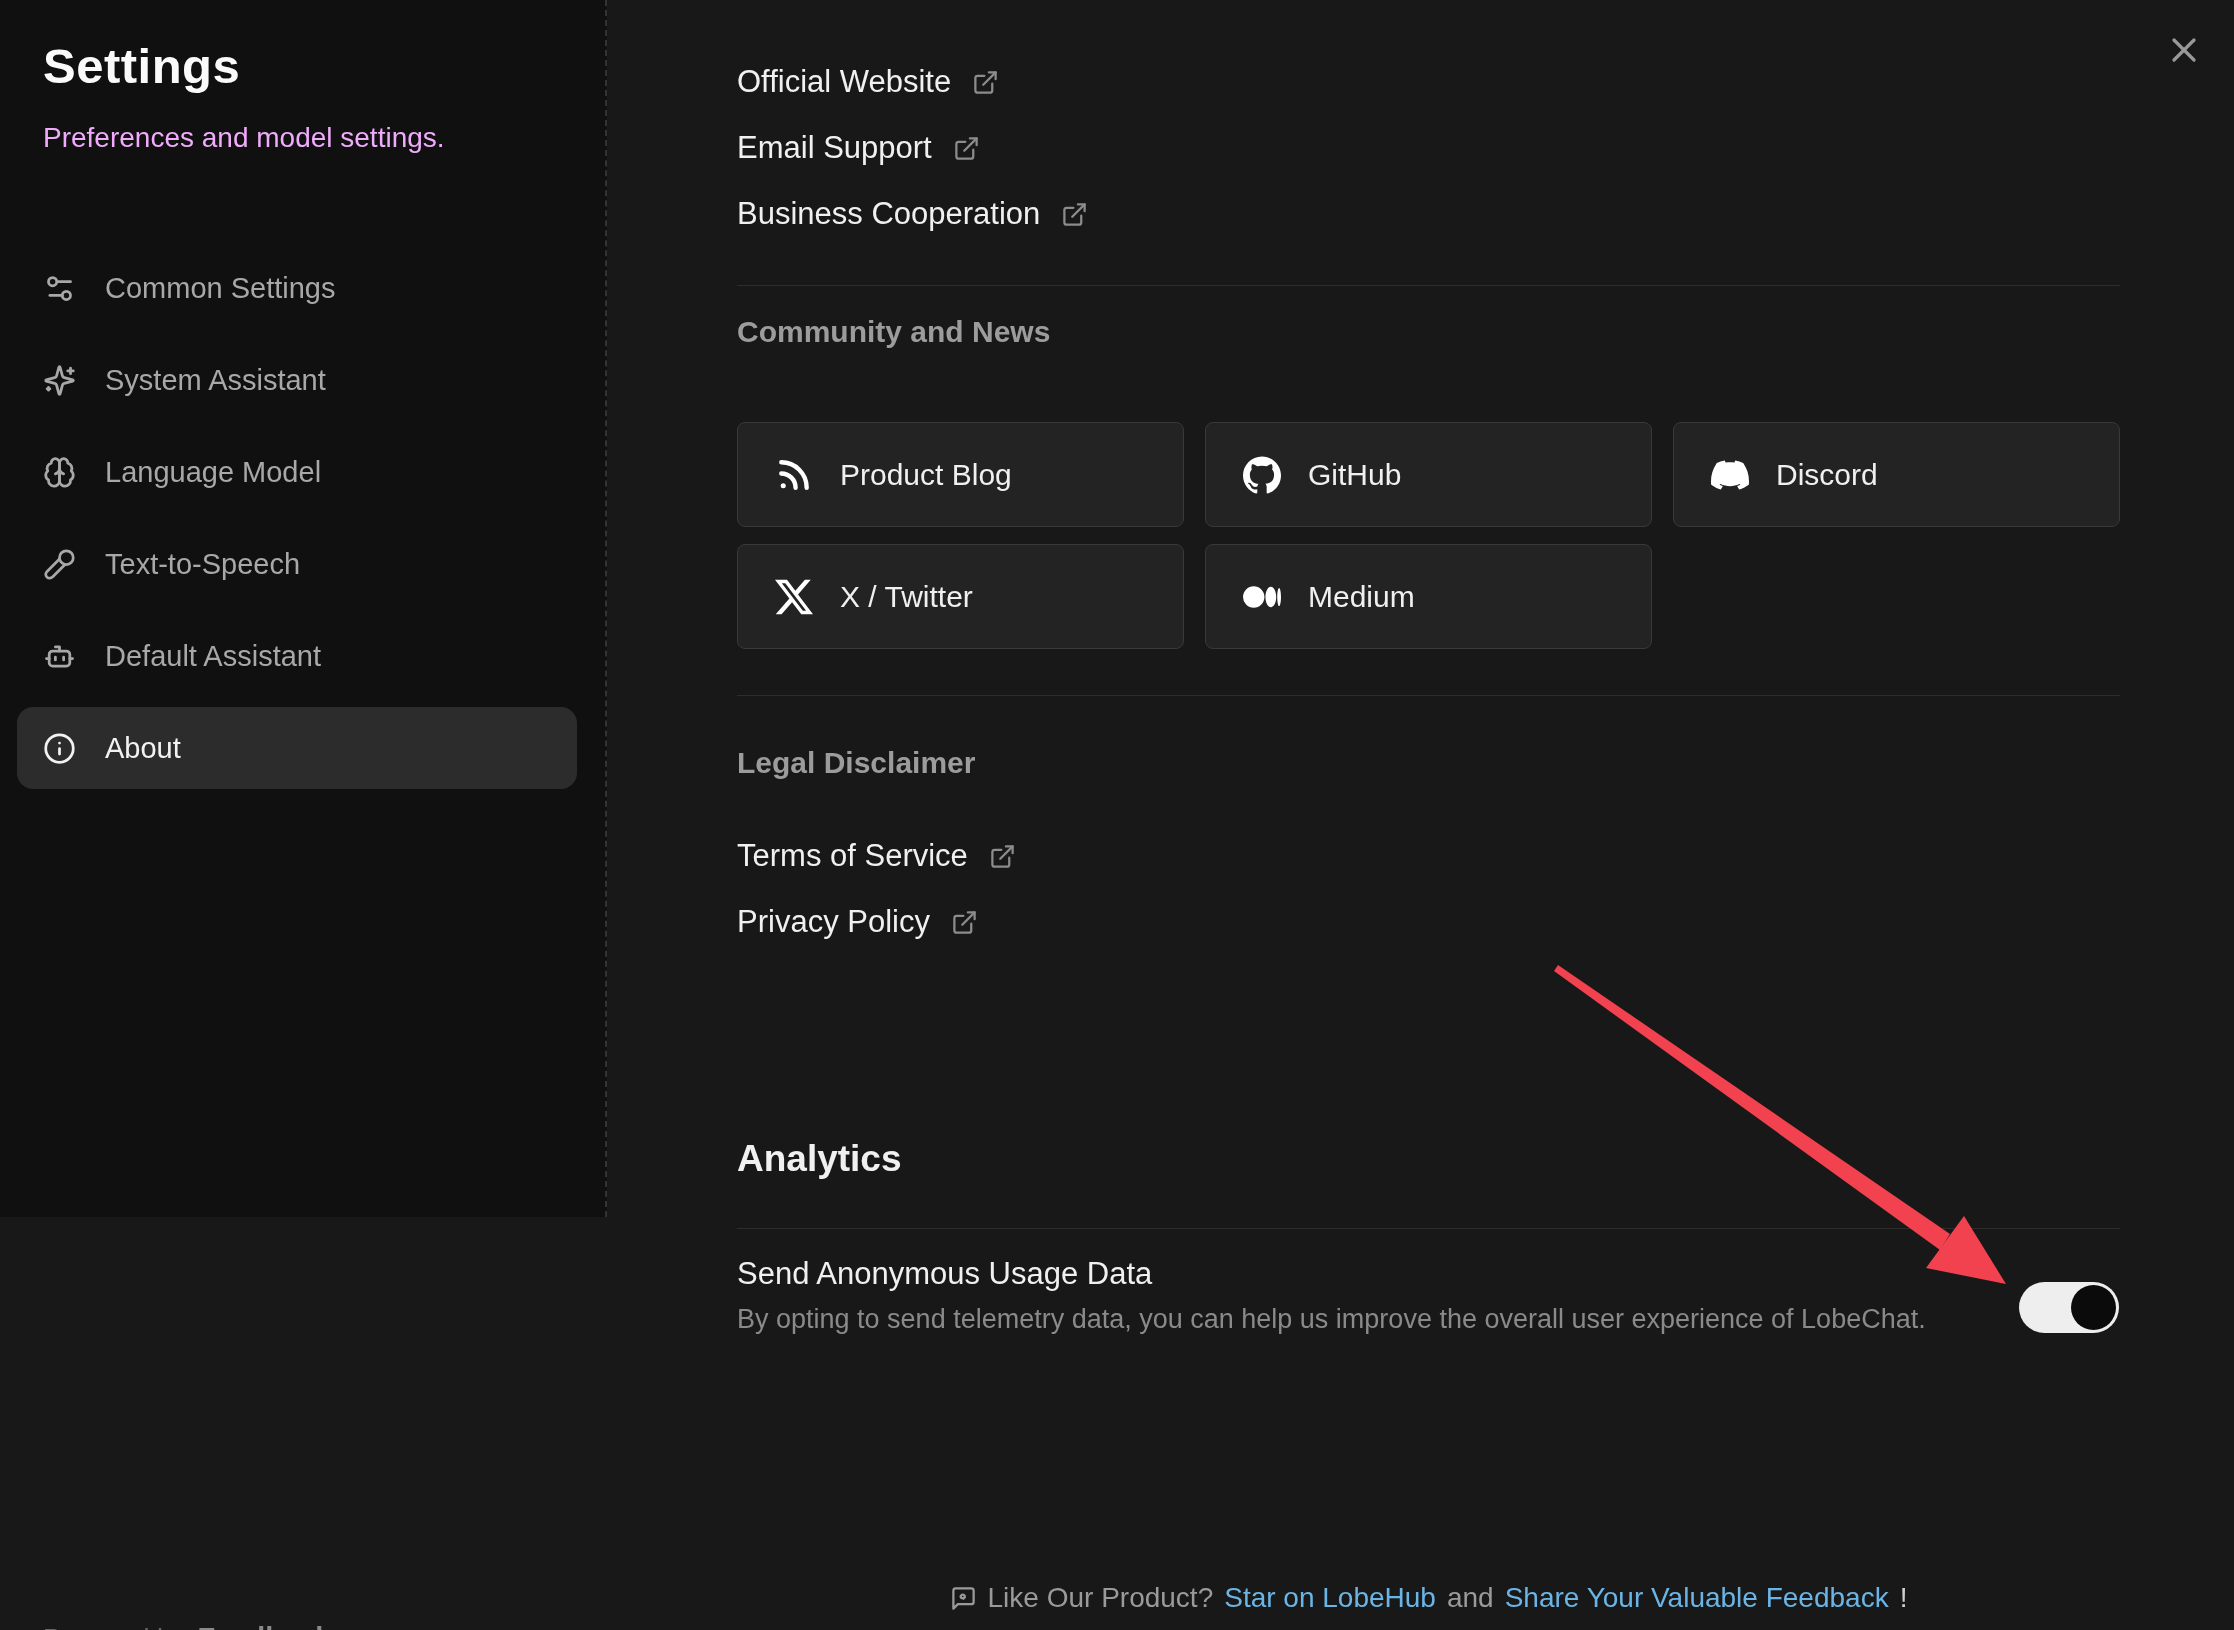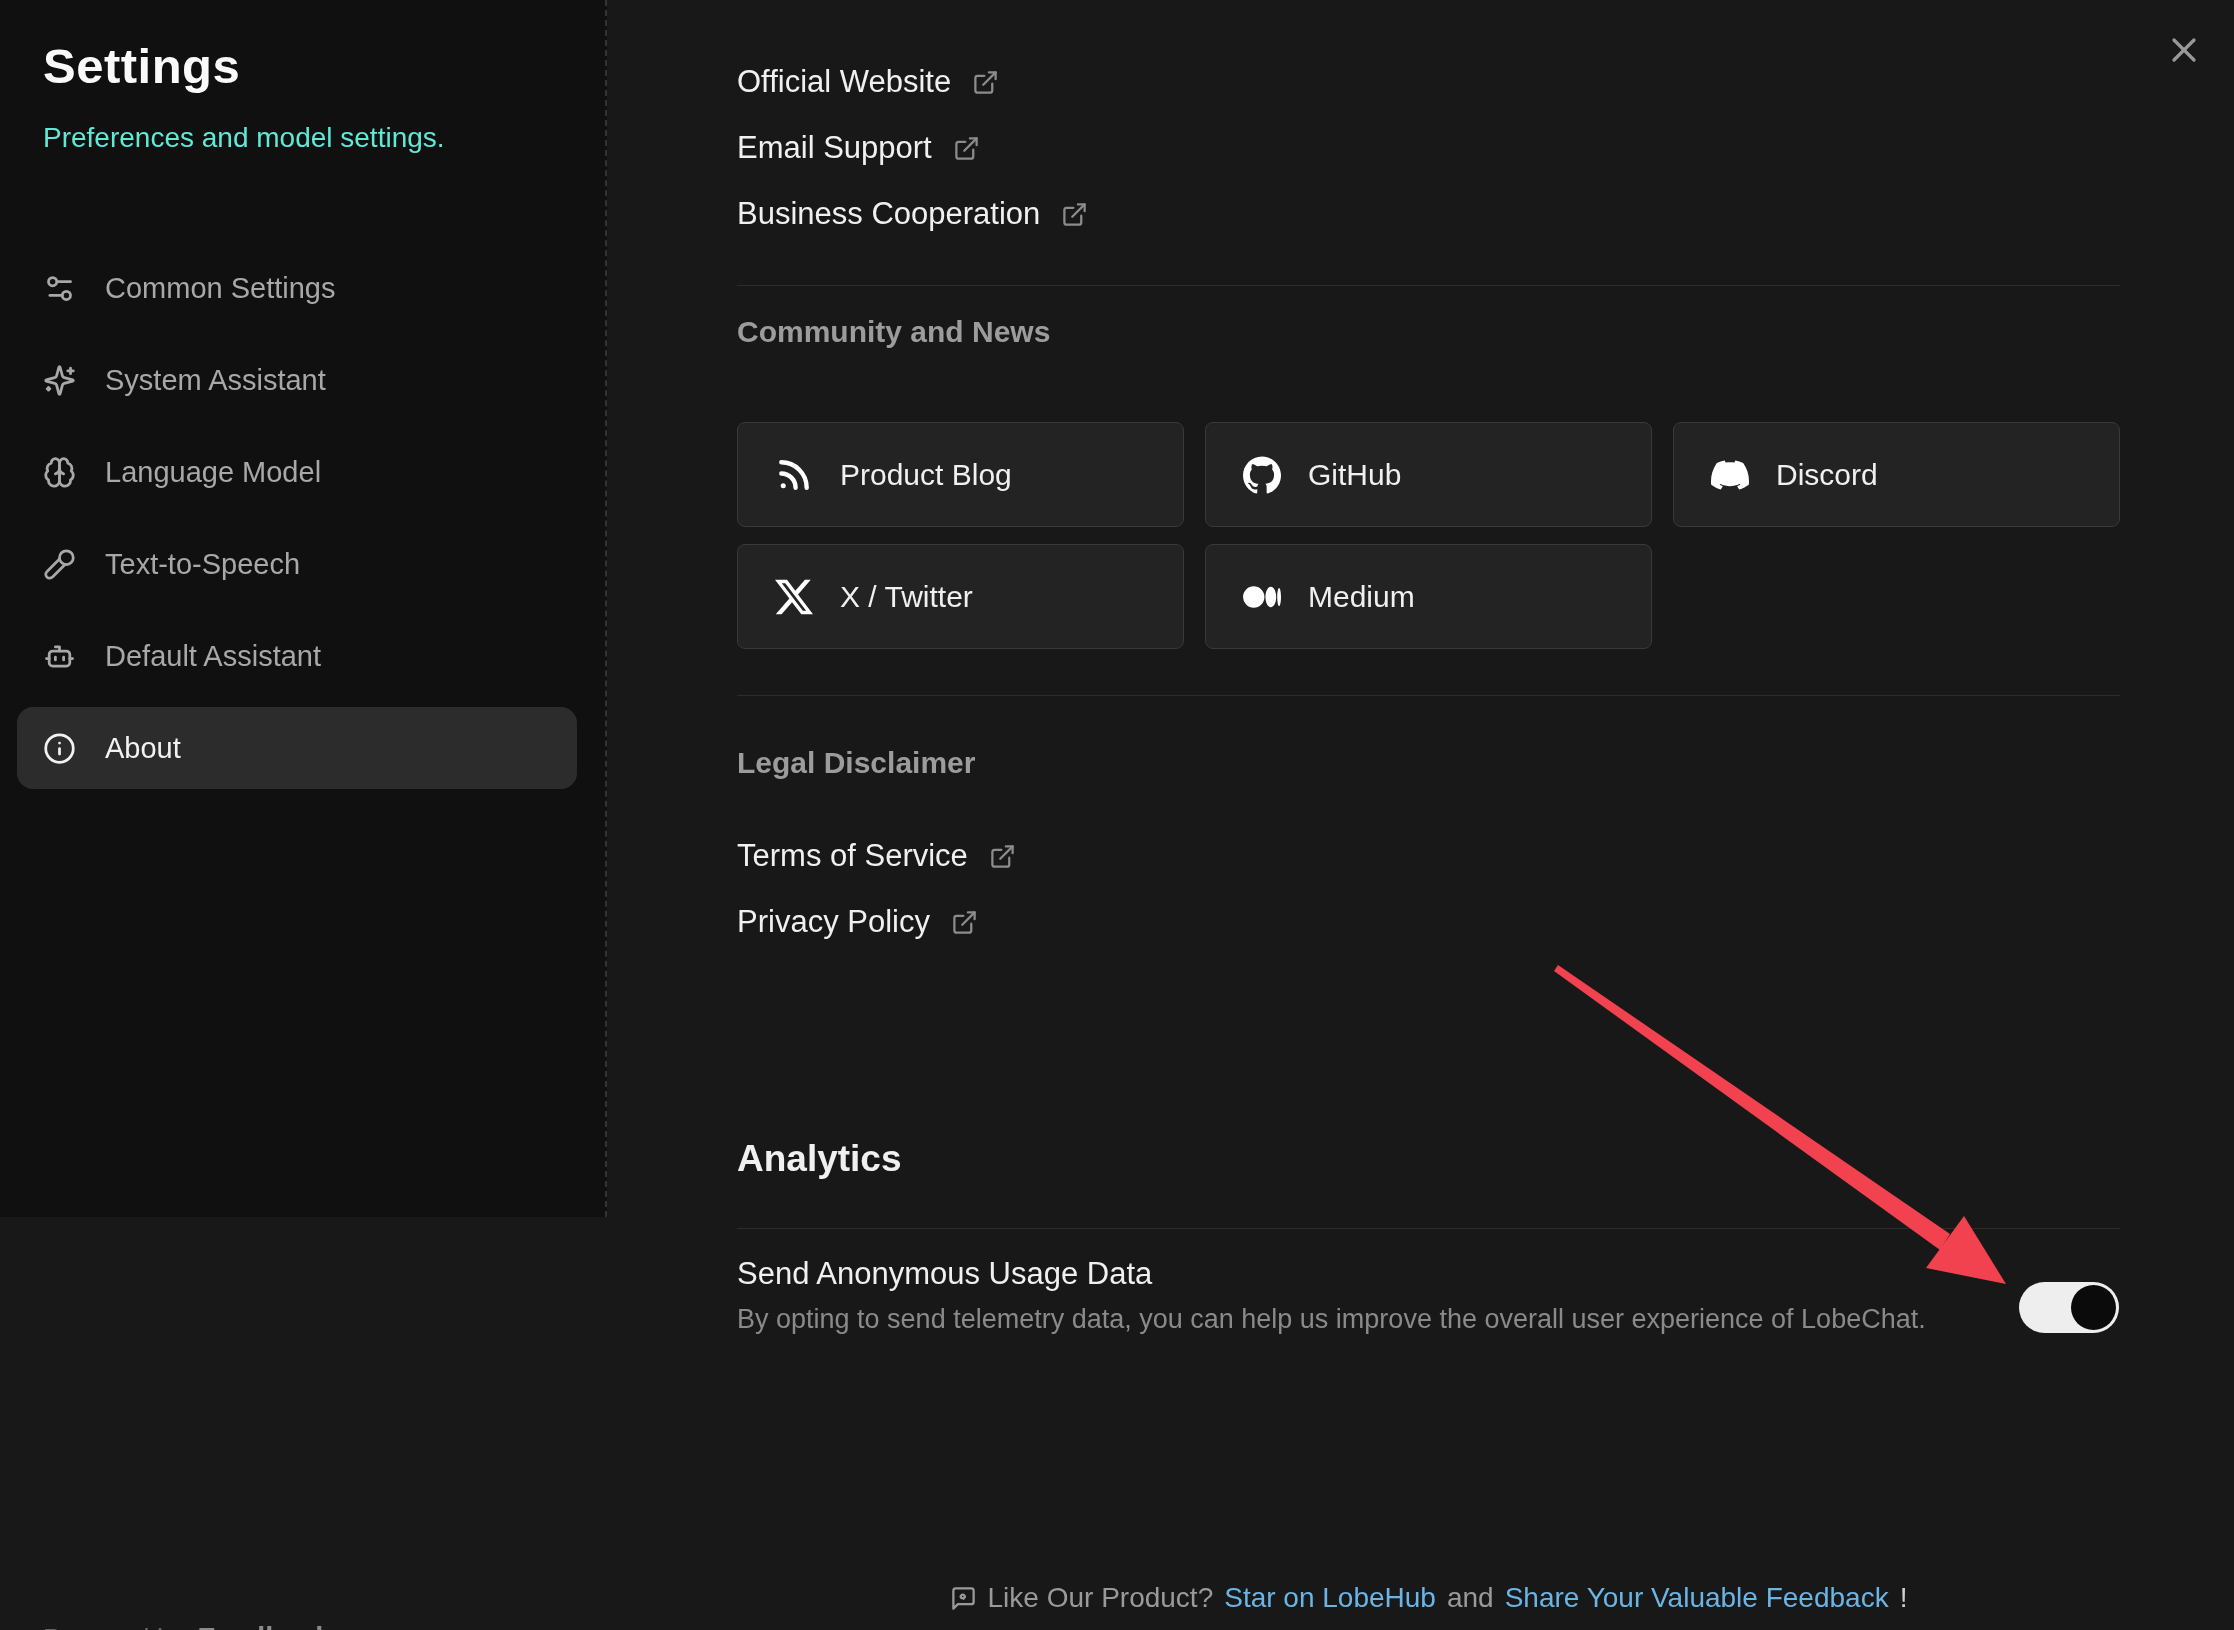--- a/index.html
+++ b/index.html
@@ -5,21 +5,21 @@
   * { margin:0; padding:0; box-sizing:border-box; }
   html,body { width:2234px; height:1630px; overflow:hidden; background:#181818;
               font-family:"Liberation Sans","DejaVu Sans",sans-serif; }
   #app { position:relative; width:2234px; height:1630px; background:#181818; overflow:hidden; }
 
   
   .sidebar { position:absolute; left:0; top:0; width:607px; height:1217px;
              background:#101011; border-right:2px dashed #333; }
   .sb-title { position:absolute; left:43px; top:38px; font-size:49px; font-weight:700;
               color:#fafafa; letter-spacing:.5px; }
-  .sb-subtitle { position:absolute; left:43px; top:122px; font-size:28px; color:#5eead4; }
+  .sb-subtitle { position:absolute; left:43px; top:122px; font-size:28px; color:#f0abfc; }
   .sb-nav { position:absolute; left:17px; right:28px; top:247px; }
   .sb-item { position:relative; height:82px; margin-bottom:10px; border-radius:16px;
              display:flex; align-items:center; padding-left:26px; cursor:pointer;
              color:#a8a8a8; }
   .sb-item.active { background:#2c2c2c; color:#f2f2f2; }
   .sb-item .icn { width:33px; height:33px; flex:0 0 33px; display:flex; }
   .sb-item .icn svg { width:33px; height:33px; stroke:currentColor; fill:none;
                       stroke-width:2; stroke-linecap:round; stroke-linejoin:round; }
   .sb-item .lbl { margin-left:29px; font-size:29px; }
   .sb-footer { position:absolute; left:43px; top:1622px; font-size:27px; color:#666;

